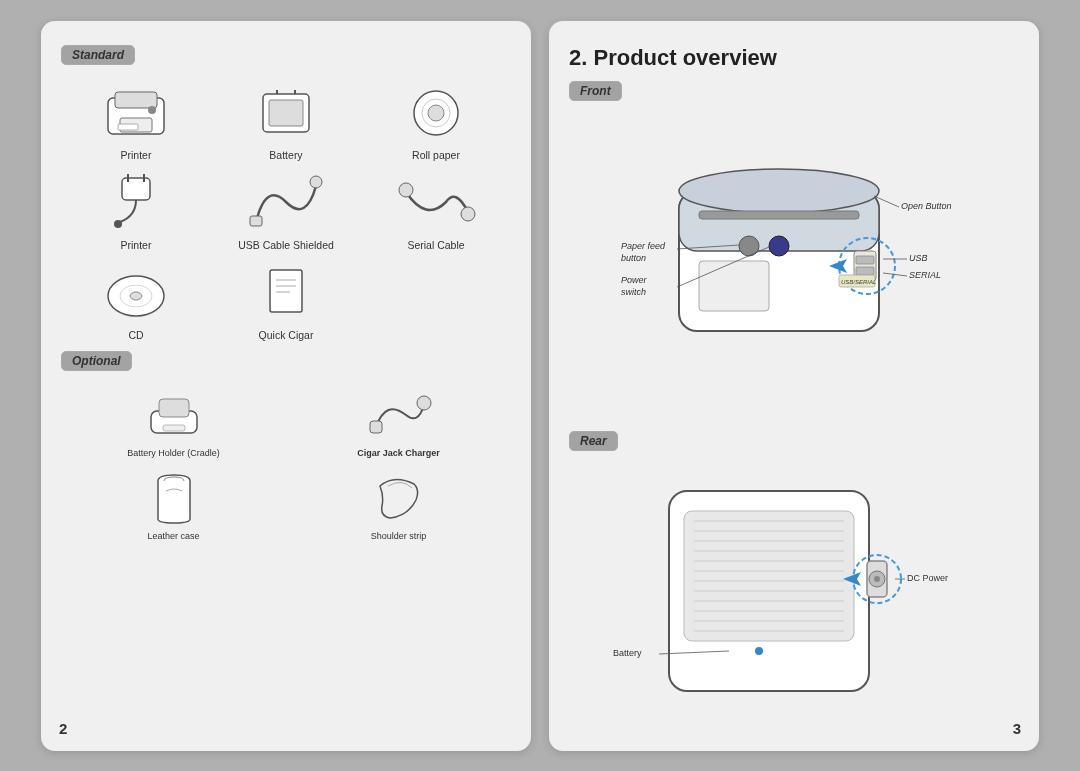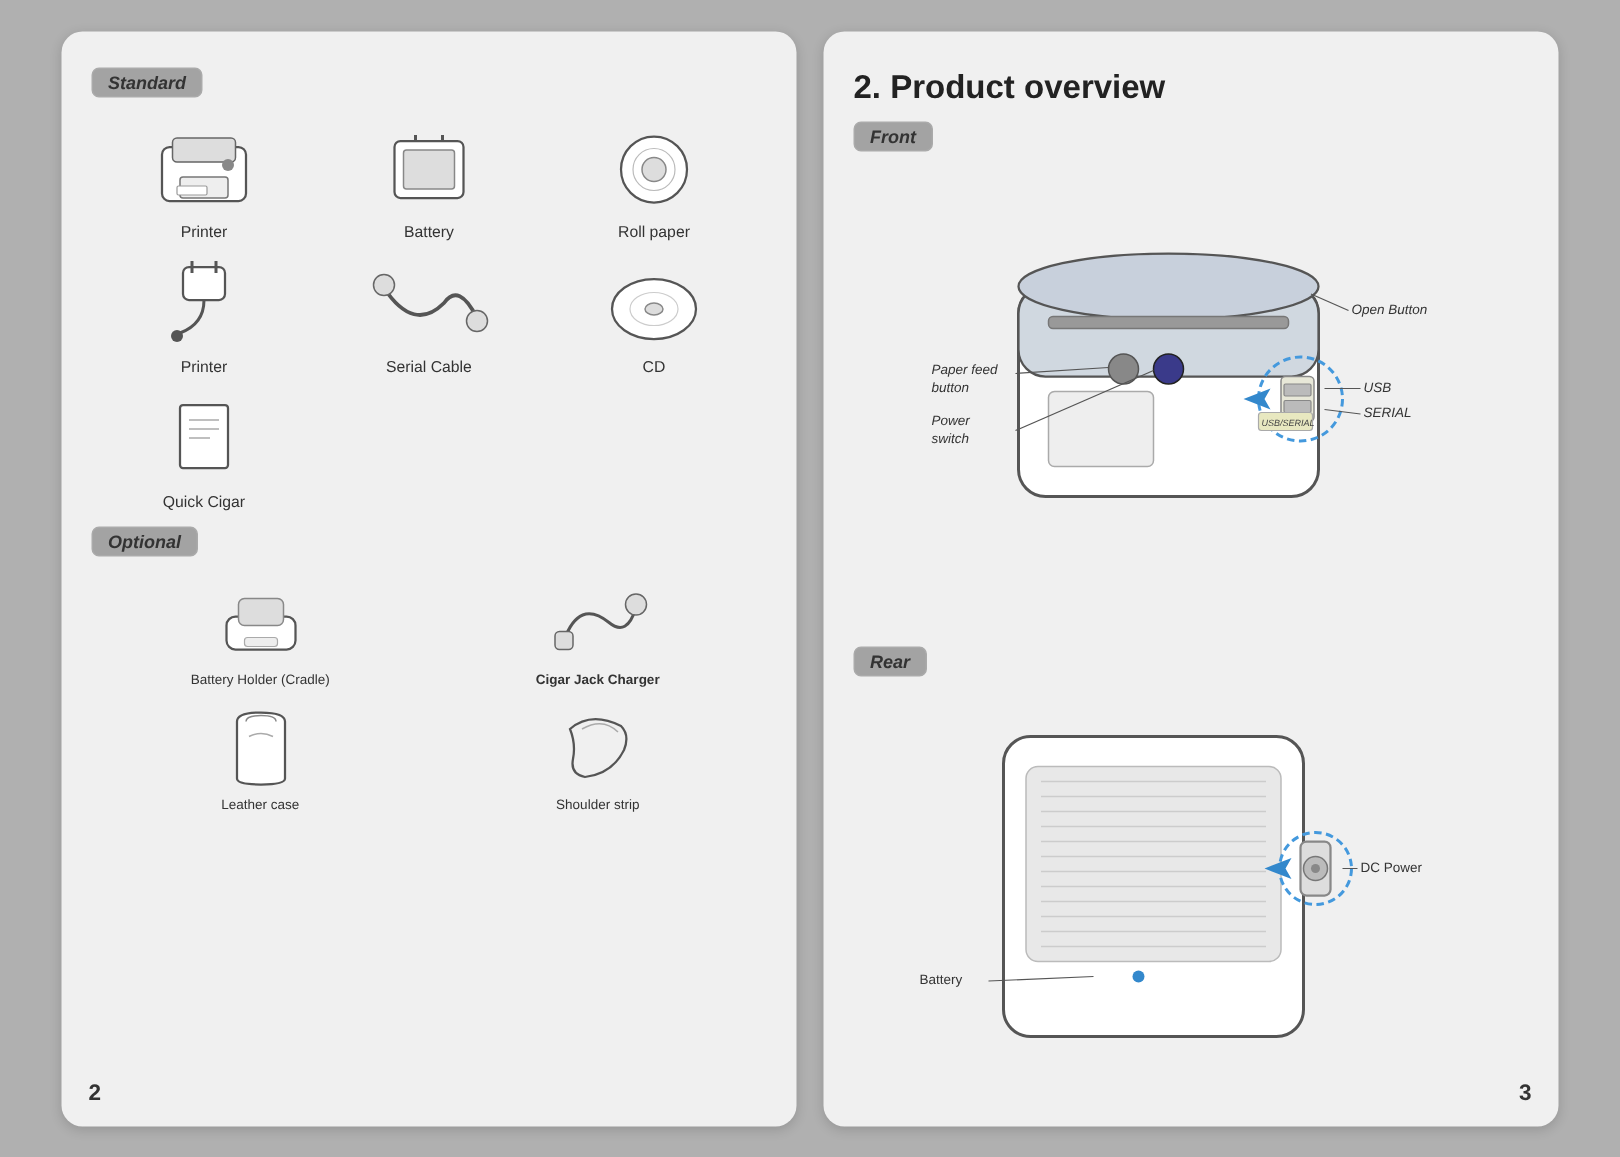--- a/index.html
+++ b/index.html
@@ -175,20 +175,30 @@
         <div class="item-icon">
           <svg width="60" height="62" viewBox="0 0 60 62">
             <rect x="16" y="6" width="28" height="22" rx="4" fill="white" stroke="#555" stroke-width="1.5"></rect>
             <line x1="22" y1="2" x2="22" y2="10" stroke="#555" stroke-width="2"></line>
             <line x1="38" y1="2" x2="38" y2="10" stroke="#555" stroke-width="2"></line>
             <path d="M30 28 Q30 44 14 50" fill="none" stroke="#555" stroke-width="2"></path>
             <circle cx="12" cy="52" r="4" fill="#555"></circle>
           </svg>
         </div>
         <span class="item-label">Printer</span>
+      </div>
+      <div class="item">
+        <div class="item-icon">
+          <svg width="80" height="62" viewBox="0 0 80 62">
+            <path d="M10 50 Q20 10 40 30 Q60 50 70 14" fill="none" stroke="#555" stroke-width="2.5"></path>
+            <rect x="4" y="44" width="12" height="10" rx="2" fill="#ddd" stroke="#666" stroke-width="1"></rect>
+            <circle cx="70" cy="10" r="6" fill="#ddd" stroke="#666" stroke-width="1"></circle>
+          </svg>
+        </div>
+        <span class="item-label">USB Cable Shielded</span>
       </div>
       <div class="item">
         <div class="item-icon">
           <svg width="80" height="62" viewBox="0 0 80 62">
             <path d="M10 20 Q30 50 50 30 Q60 16 72 40" fill="none" stroke="#555" stroke-width="2.5"></path>
             <circle cx="10" cy="18" r="7" fill="#ddd" stroke="#666" stroke-width="1"></circle>
             <circle cx="72" cy="42" r="7" fill="#ddd" stroke="#666" stroke-width="1"></circle>
           </svg>
         </div>
         <span class="item-label">Serial Cable</span>

